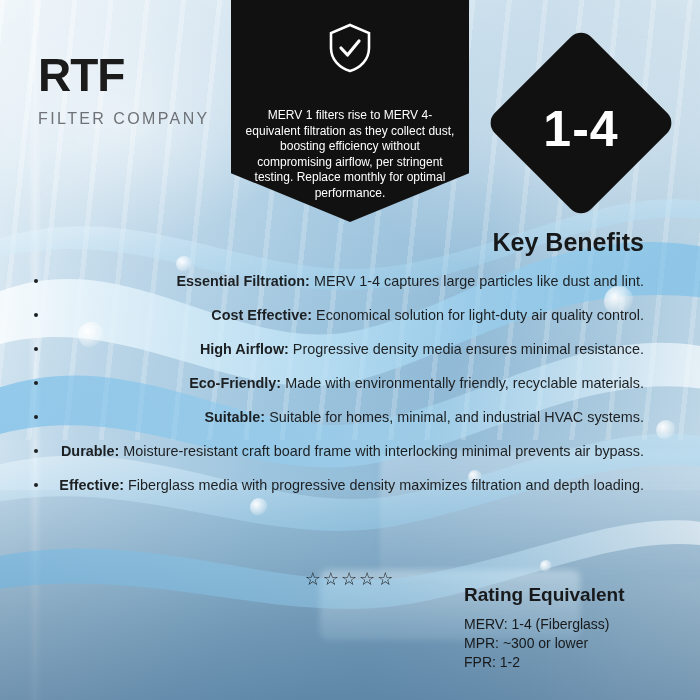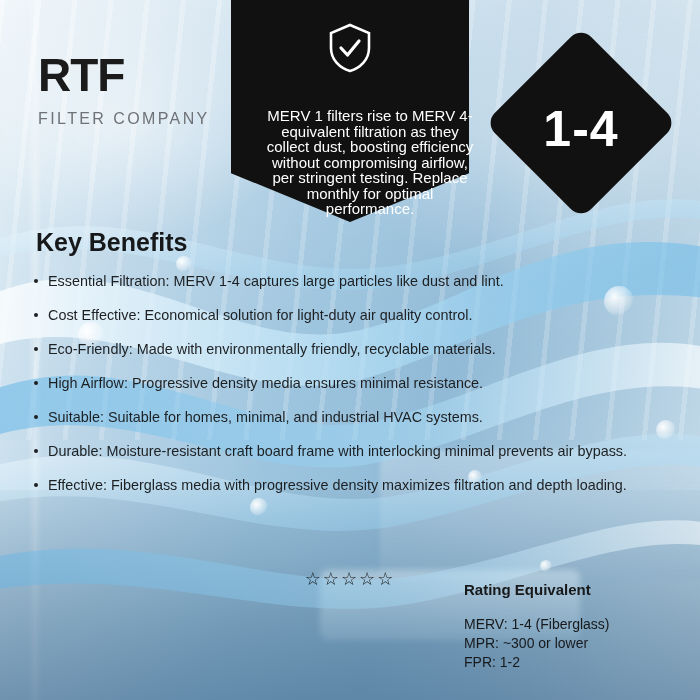--- a/index.html
+++ b/index.html
@@ -101,25 +101,24 @@
     display: flex;
     justify-content: center;
     z-index: 6;
   }
   .banner-text {
     position: absolute;
     left: 244px;
     top: 108px;
     width: 212px;
     color: #ffffff;
-    font-size: 15px;
+    font-size: 12px;
     line-height: 15.5px;
     text-align: center;
     z-index: 6;
-    margin-left: 20px;
   }
 
   
   .merv-badge {
     position: absolute;
     right: 24px;
     top: 28px;
     width: 190px;
     height: 190px;
     z-index: 7;
@@ -176,20 +175,21 @@
     margin-top: 4px;
   }
 
   
   .benefits {
     position: absolute;
     left: 32px;
     top: 228px;
     width: 612px;
     z-index: 6;
+    text-align: right;
   }
   .benefits h2 {
     margin: 0 0 14px 4px;
     font-size: 25px;
     font-weight: bold;
     color: #16181a;
   }
   ul.benefit-list {
     list-style: none;
     margin: 0;
@@ -206,21 +206,21 @@
   ul.benefit-list li .dot {
     position: absolute;
     left: 2px;
     top: 8px;
     width: 4px;
     height: 4px;
     background: #1d2023;
     border-radius: 50%;
   }
   ul.benefit-list li b {
-    font-weight: normal;
+    font-weight: bold;
   }
 
   
   .stars {
     position: absolute;
     left: 0;
     right: 0;
     top: 568px;
     text-align: center;
     z-index: 6;
@@ -233,23 +233,23 @@
   .rating {
     position: absolute;
     right: 26px;
     bottom: 28px;
     width: 210px;
     text-align: left;
     z-index: 6;
     color: #17191b;
   }
   .rating .title {
-    font-size: 15px;
-    font-weight: bold;
-    margin-bottom: 17px;
+    font-size: 19px;
+    font-weight: bold;
+    margin-bottom: 9px;
   }
   .rating .line {
     font-size: 14px;
     line-height: 19px;
   }
 </style>
 </head>
 <body>
 
 <div class="page">
@@ -321,25 +321,25 @@
       <li>
         <span class="dot"></span>
         <b>Essential Filtration:</b><span> MERV 1-4 captures large particles like dust and lint.</span>
       </li>
       <li>
         <span class="dot"></span>
         <b>Cost Effective:</b><span> Economical solution for light-duty air quality control.</span>
       </li>
       <li>
         <span class="dot"></span>
+        <b>High Airflow:</b><span> Progressive density media ensures minimal resistance.</span>
+      </li>
+      <li>
+        <span class="dot"></span>
         <b>Eco-Friendly:</b><span> Made with environmentally friendly, recyclable materials.</span>
-      </li>
-      <li>
-        <span class="dot"></span>
-        <b>High Airflow:</b><span> Progressive density media ensures minimal resistance.</span>
       </li>
       <li>
         <span class="dot"></span>
         <b>Suitable:</b><span> Suitable for homes, minimal, and industrial HVAC systems.</span>
       </li>
       <li>
         <span class="dot"></span>
         <b>Durable:</b><span> Moisture-resistant craft board frame with interlocking minimal prevents air bypass.</span>
       </li>
       <li>

